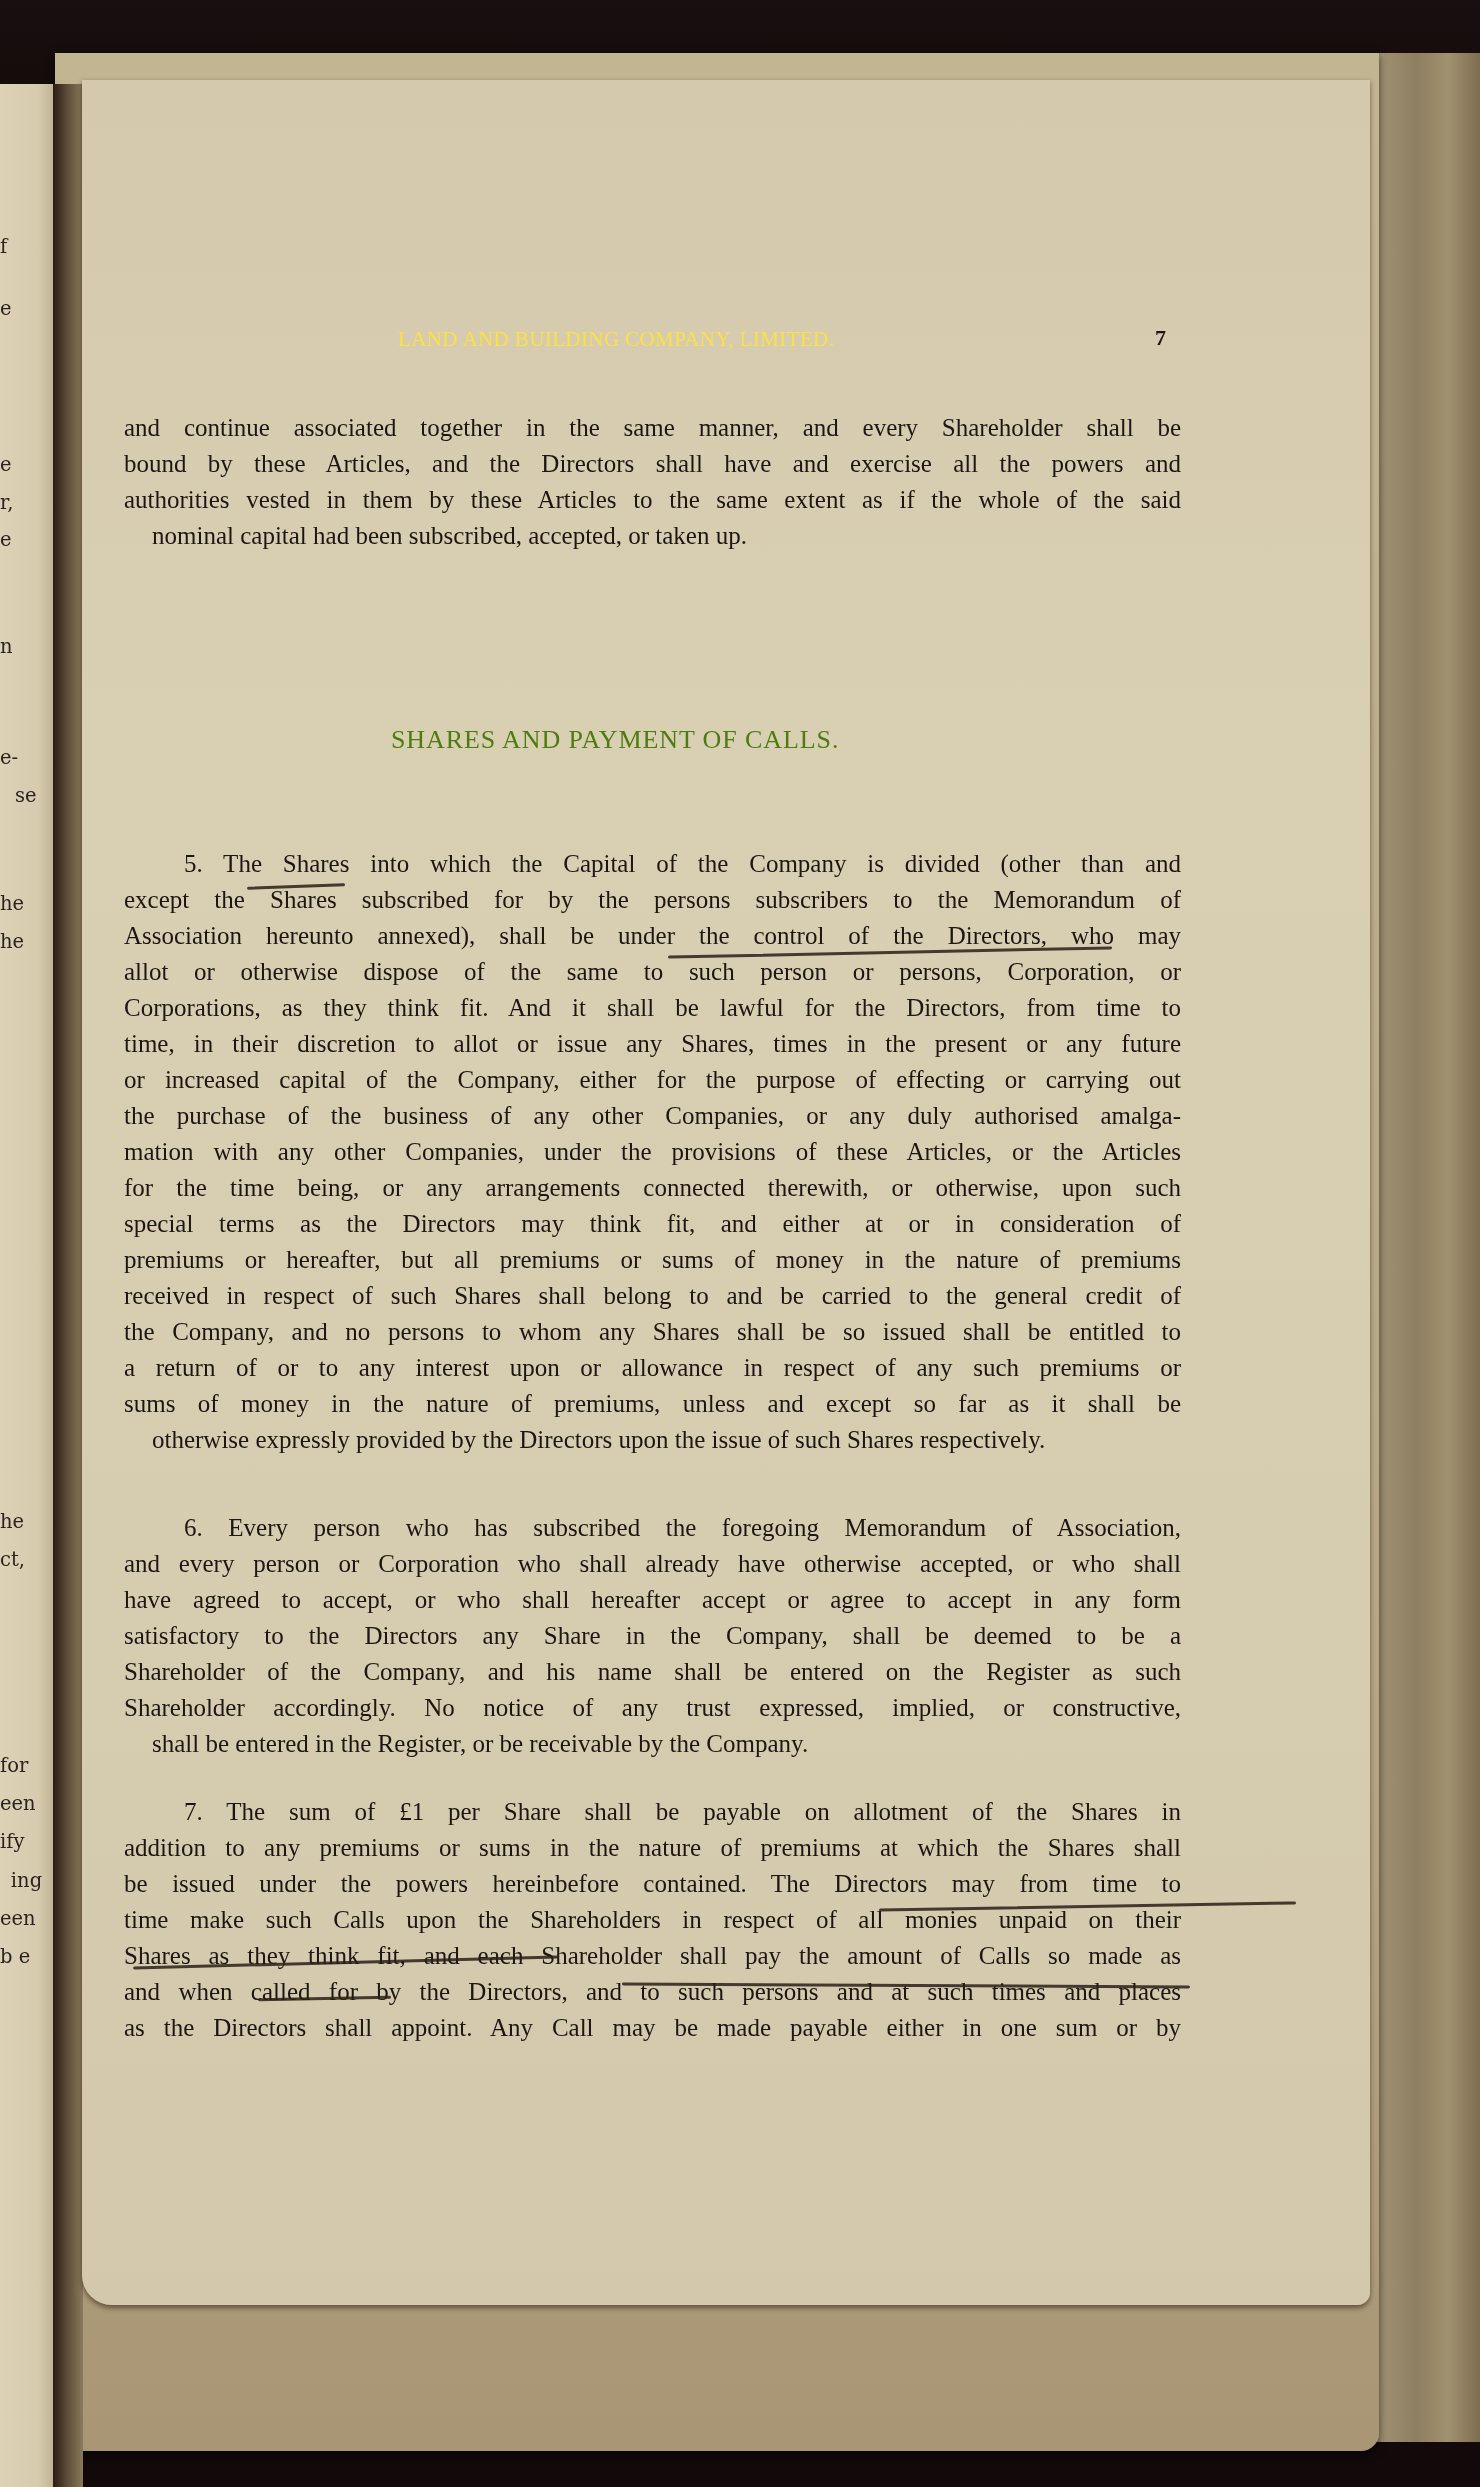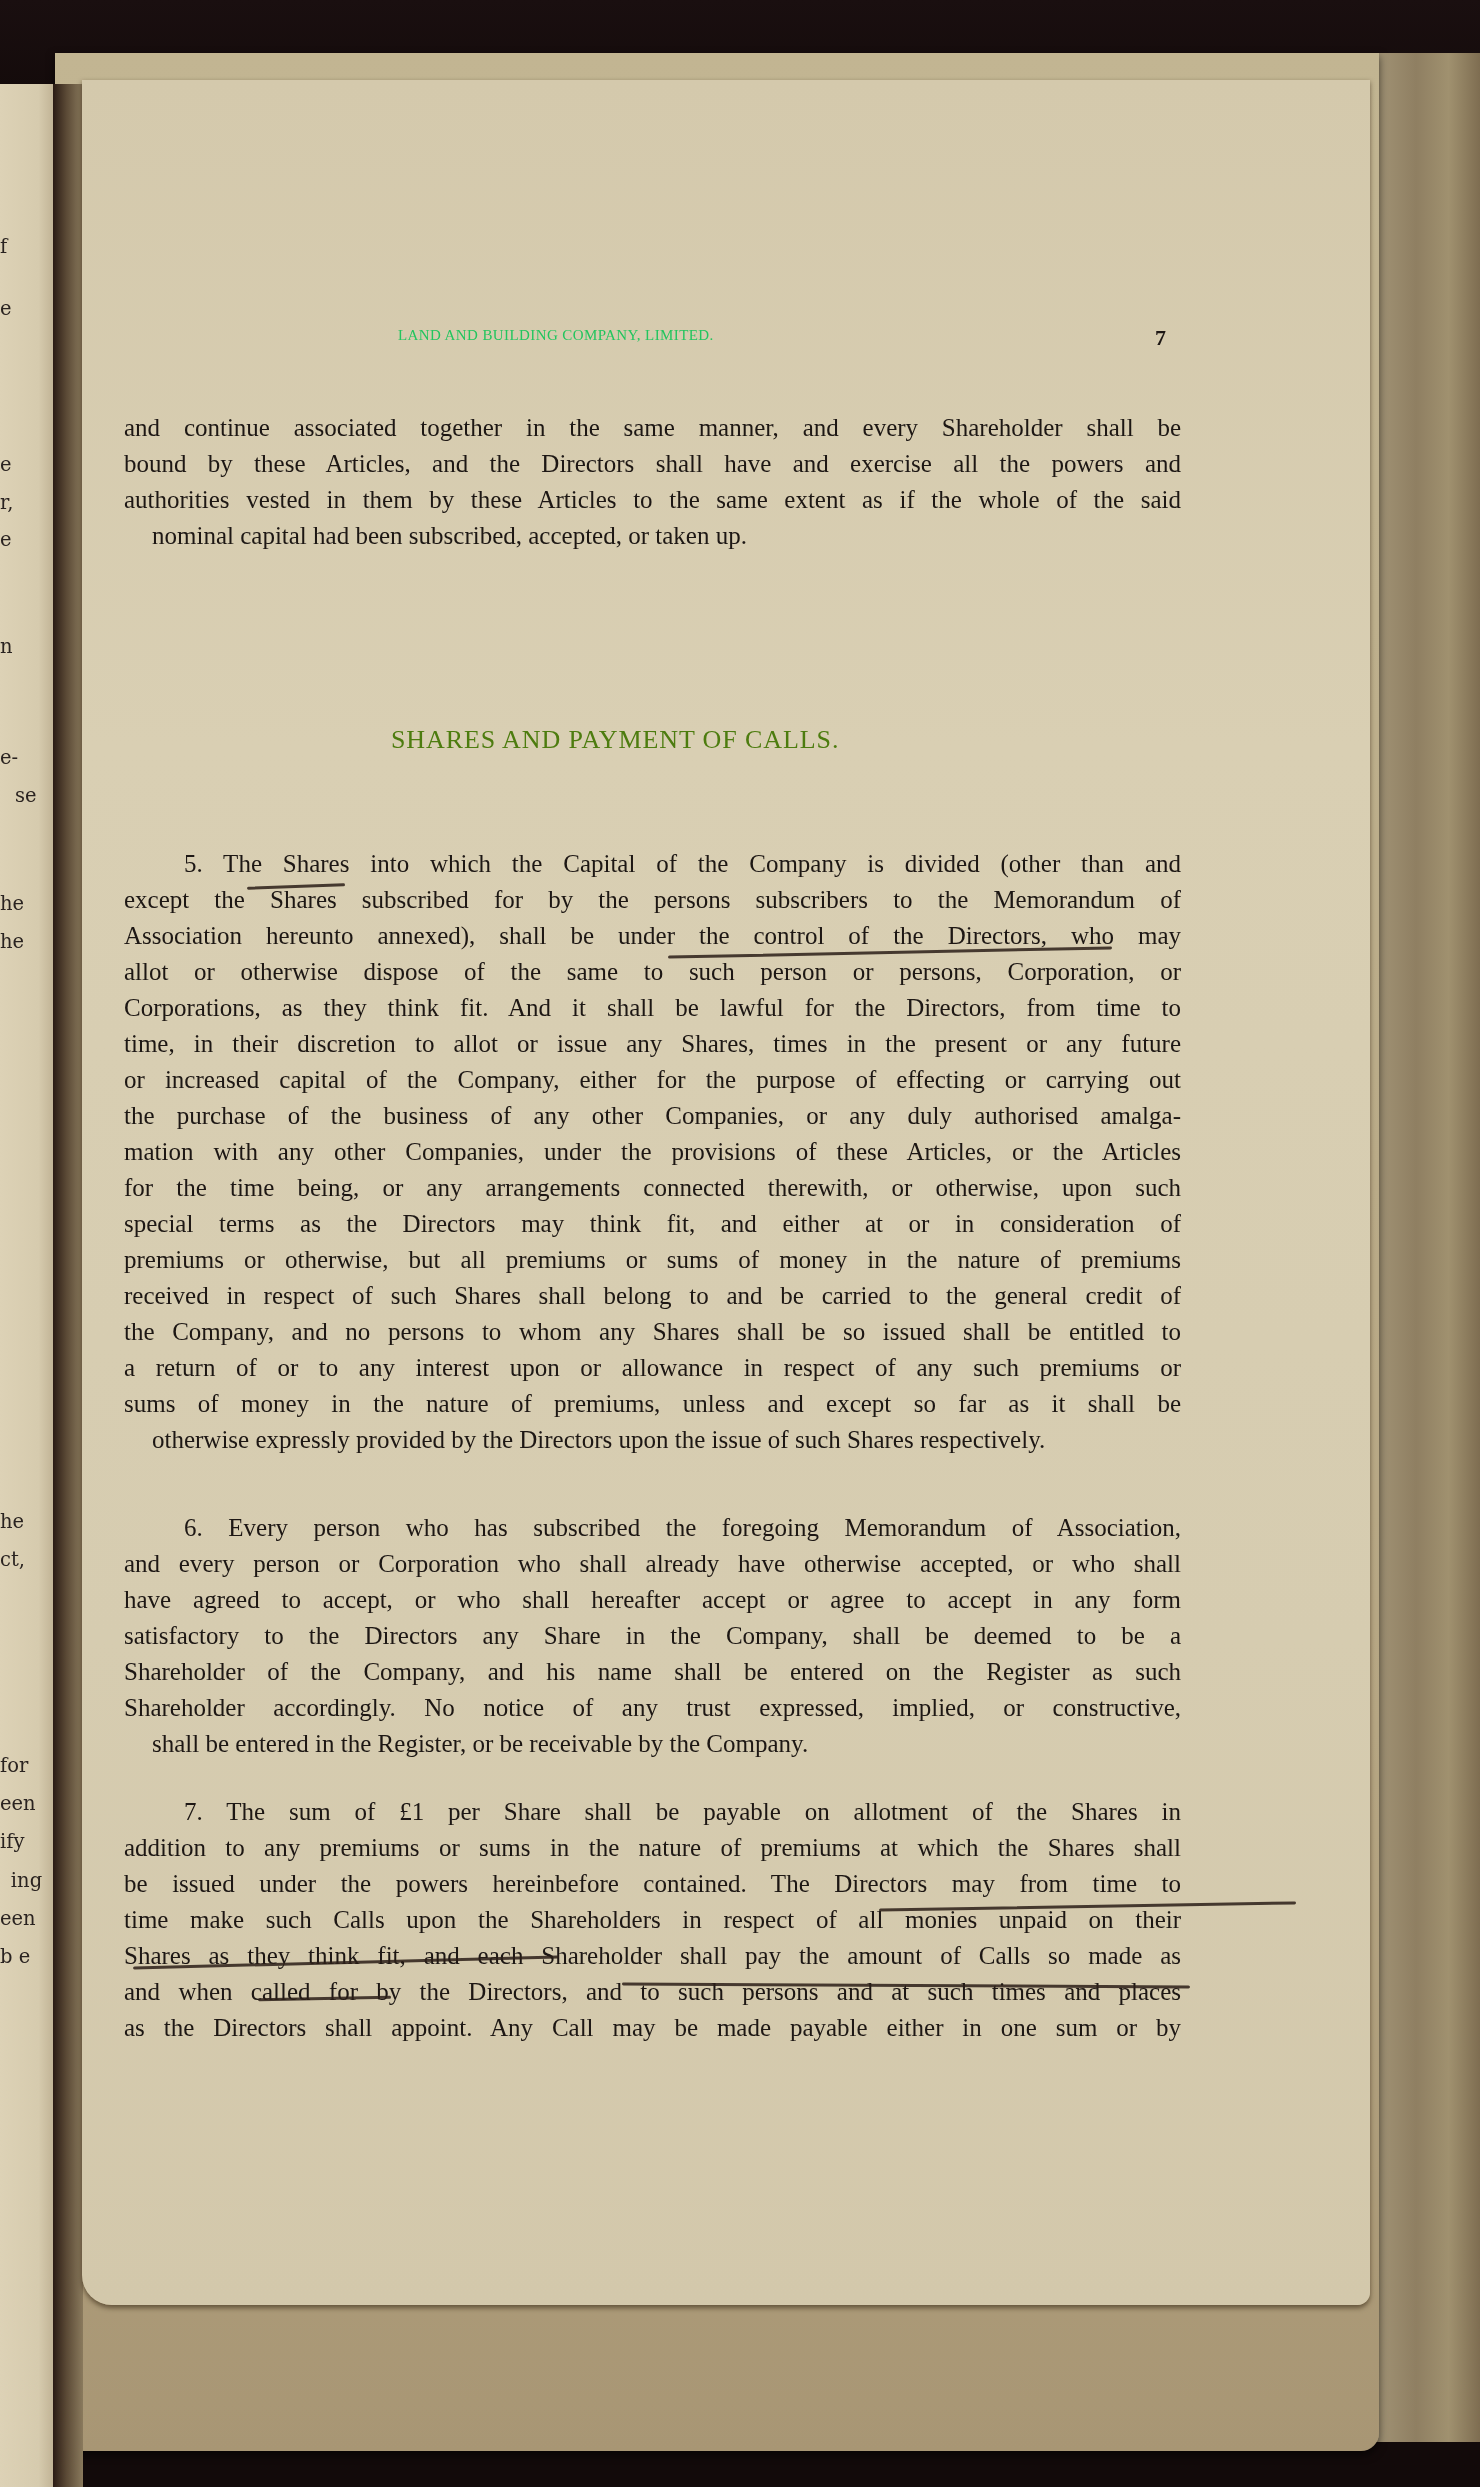--- a/index.html
+++ b/index.html
@@ -47,22 +47,22 @@
     border-radius: 0 0 12.4px 30px;
     box-shadow: 0 2.7px 5.3px rgba(40,25,10,0.55);
   }
   .text {
     position: absolute; left: 124px; width: 1057px;
     font-family: "Liberation Serif", "DejaVu Serif", serif;
     color: #1d1714;
   }
   .rh-title {
     position: absolute; left: 398px; top: 327px;
-    font-family: "Liberation Serif", serif; font-size: 15px; letter-spacing: 0.4px;
-    color: #22c55e;
+    font-family: "Liberation Serif", serif; font-size: 21px; letter-spacing: 0.4px;
+    color: #fde047;
   }
   .rh-page {
     position: absolute; left: 1155px; top: 325px;
     font-family: "Liberation Serif", serif; font-size: 22px; font-weight: bold; color: #1d1714;
   }
   .heading {
     position: absolute; left: 391px; top: 725px;
     font-family: "Liberation Serif", serif; font-size: 26px; letter-spacing: 0.9px;
     color: #4d7c0f;
   }
@@ -127,21 +127,21 @@
   <span class="line">except the Shares subscribed for by the persons subscribers to the Memorandum of</span>
   <span class="line">Association hereunto annexed), shall be under the control of the Directors, who may</span>
   <span class="line">allot or otherwise dispose of the same to such person or persons, Corporation, or</span>
   <span class="line">Corporations, as they think fit.  And it shall be lawful for the Directors, from time to</span>
   <span class="line">time, in their discretion to allot or issue any Shares, times in the present or any future</span>
   <span class="line">or increased capital of the Company, either for the purpose of effecting or carrying out</span>
   <span class="line">the purchase of the business of any other Companies, or any duly authorised amalga-</span>
   <span class="line">mation with any other Companies, under the provisions of these Articles, or the Articles</span>
   <span class="line">for the time being, or any arrangements connected therewith, or otherwise, upon such</span>
   <span class="line">special terms as the Directors may think fit, and either at or in consideration of</span>
-  <span class="line">premiums or otherwise, but all premiums or sums of money in the nature of premiums</span>
+  <span class="line">premiums or hereafter, but all premiums or sums of money in the nature of premiums</span>
   <span class="line">received in respect of such Shares shall belong to and be carried to the general credit of</span>
   <span class="line">the Company, and no persons to whom any Shares shall be so issued shall be entitled to</span>
   <span class="line">a return of or to any interest upon or allowance in respect of any such premiums or</span>
   <span class="line">sums of money in the nature of premiums, unless and except so far as it shall be</span>
   <span class="line last">otherwise expressly provided by the Directors upon the issue of such Shares respectively.</span>
 </div>
 
 <div class="text para" style="top:1510px;">
   <span class="line indent"><span>6.</span> <span>Every person who has subscribed the foregoing Memorandum of Association,</span></span>
   <span class="line">and every person or Corporation who shall already have otherwise accepted, or who shall</span>

